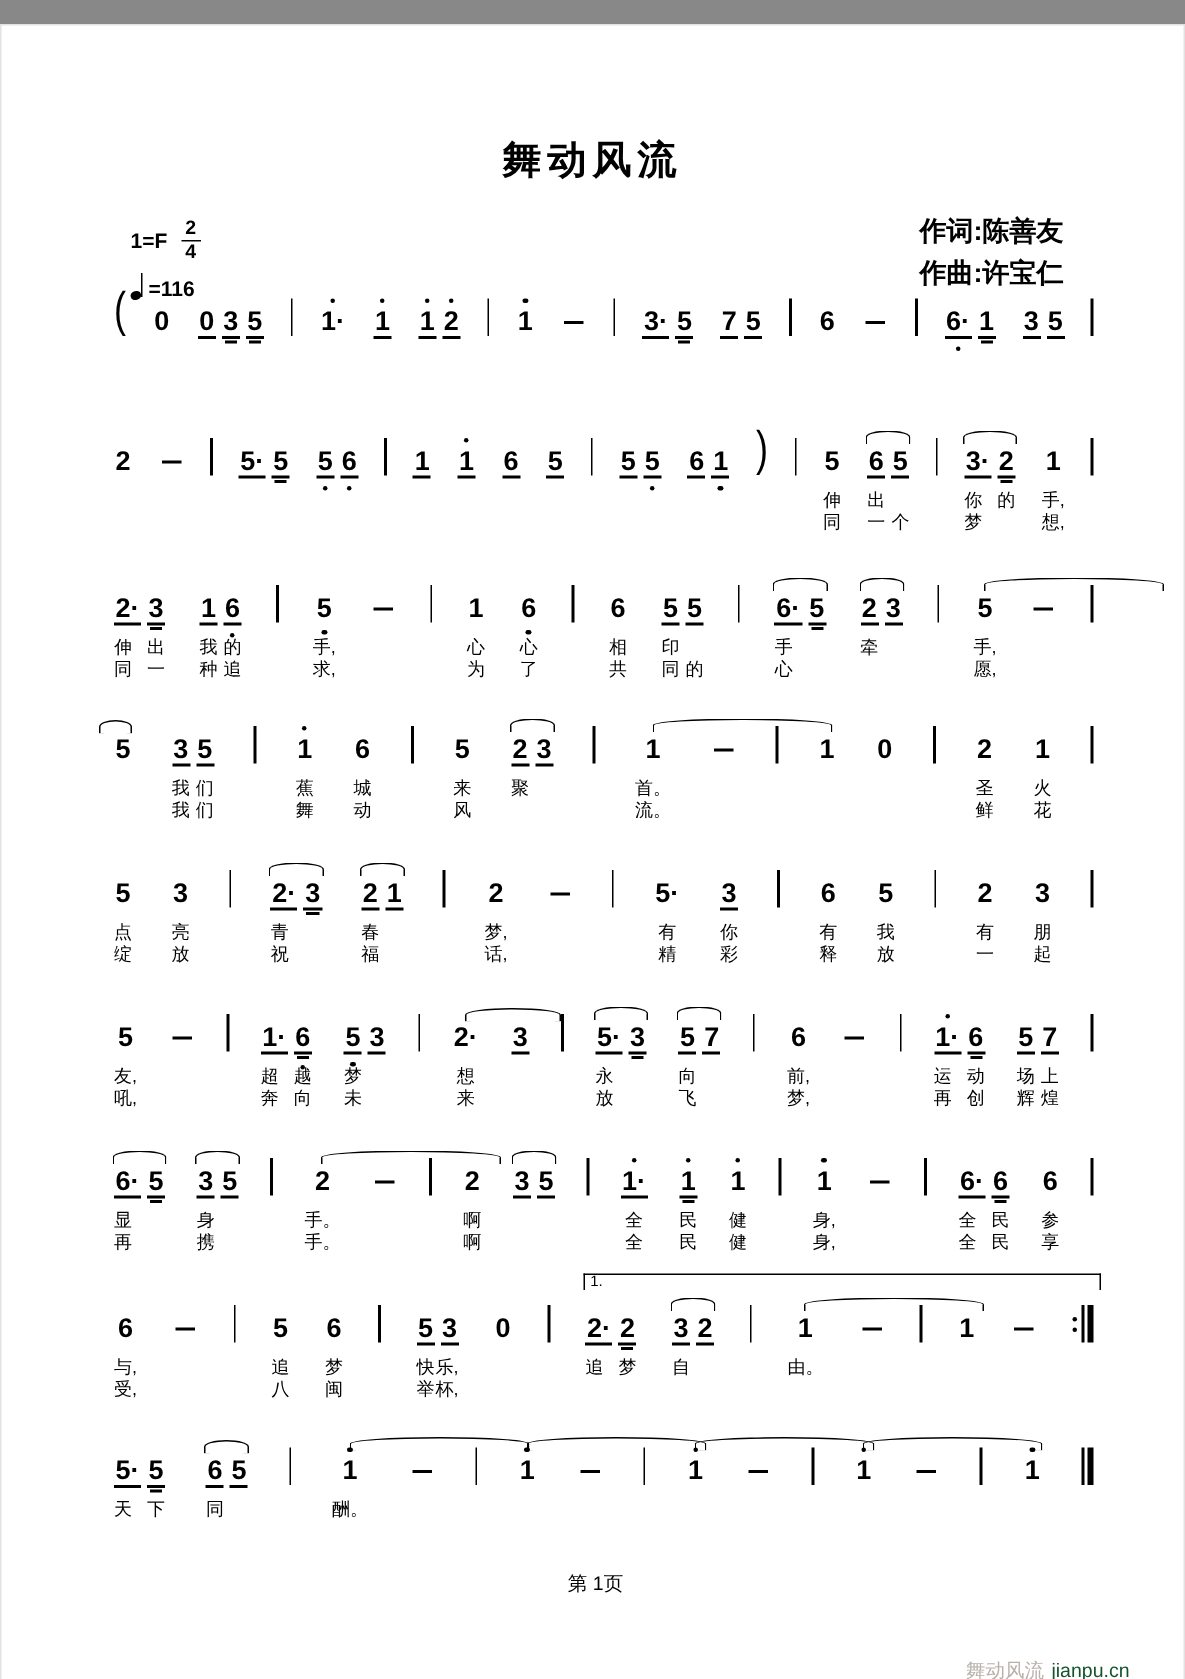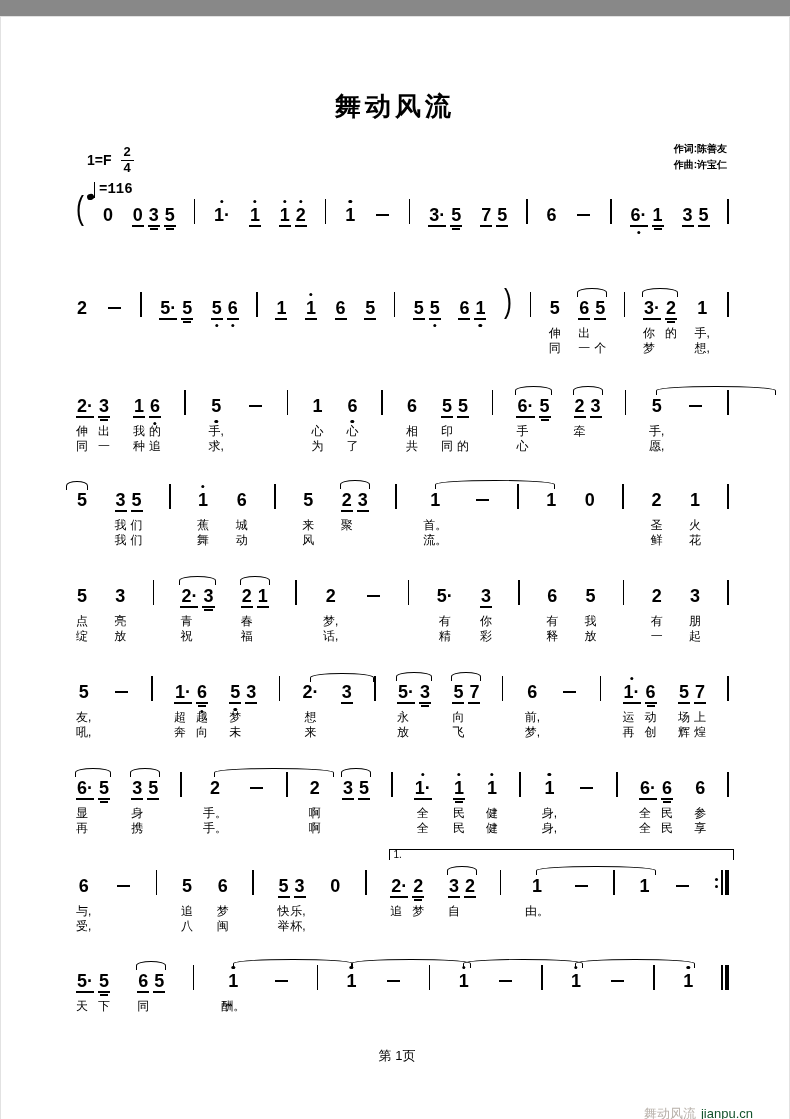--- a/index.html
+++ b/index.html
@@ -7,26 +7,26 @@
         font-family:"Liberation Sans",sans-serif;color:#000;overflow:hidden;
         border:1px solid #e2e2e2;box-sizing:border-box;}
   
   .title{position:absolute;top:72px;left:0;right:0;text-align:center;
          font-size:26px;font-weight:700;letter-spacing:4px;}
   .keyblk{position:absolute;left:86px;top:128px;font-size:14px;font-weight:700;line-height:1.2;}
   .keyrow{display:flex;align-items:center;}
   .frac{display:inline-flex;flex-direction:column;align-items:center;margin-left:9px;
         font-size:13px;line-height:1.15;}
   .frac .fn{border-bottom:1.3px solid #000;padding:0 3px;}
-  .temporow{display:flex;align-items:flex-start;margin-top:5px;font-family:Liberation Mono, monospace;}
+  .temporow{display:flex;align-items:flex-end;margin-top:5px;}
   .qn{display:inline-block;width:11px;height:20px;position:relative;margin-right:1px;}
   .qn::before{content:"";position:absolute;left:0;bottom:1px;width:7px;height:5.5px;
               background:#000;border-radius:50%;transform:rotate(-15deg);}
   .qn::after{content:"";position:absolute;left:6.5px;bottom:3px;width:1.6px;height:16px;background:#000;}
-  .credits{position:absolute;right:62px;top:124px;font-size:10px;font-weight:700;
+  .credits{position:absolute;right:80px;top:124px;font-size:18px;font-weight:700;
            line-height:1.55;text-align:center;}
   
   #score .system{position:absolute;left:75px;right:60px;}
   #score .system:nth-child(1){top:167px;}
   #score .system:nth-child(2){top:260px;}
   #score .system:nth-child(3){top:358px;}
   #score .system:nth-child(4){top:452px;}
   #score .system:nth-child(5){top:548px;}
   #score .system:nth-child(6){top:644px;}
   #score .system:nth-child(7){top:740px;}

